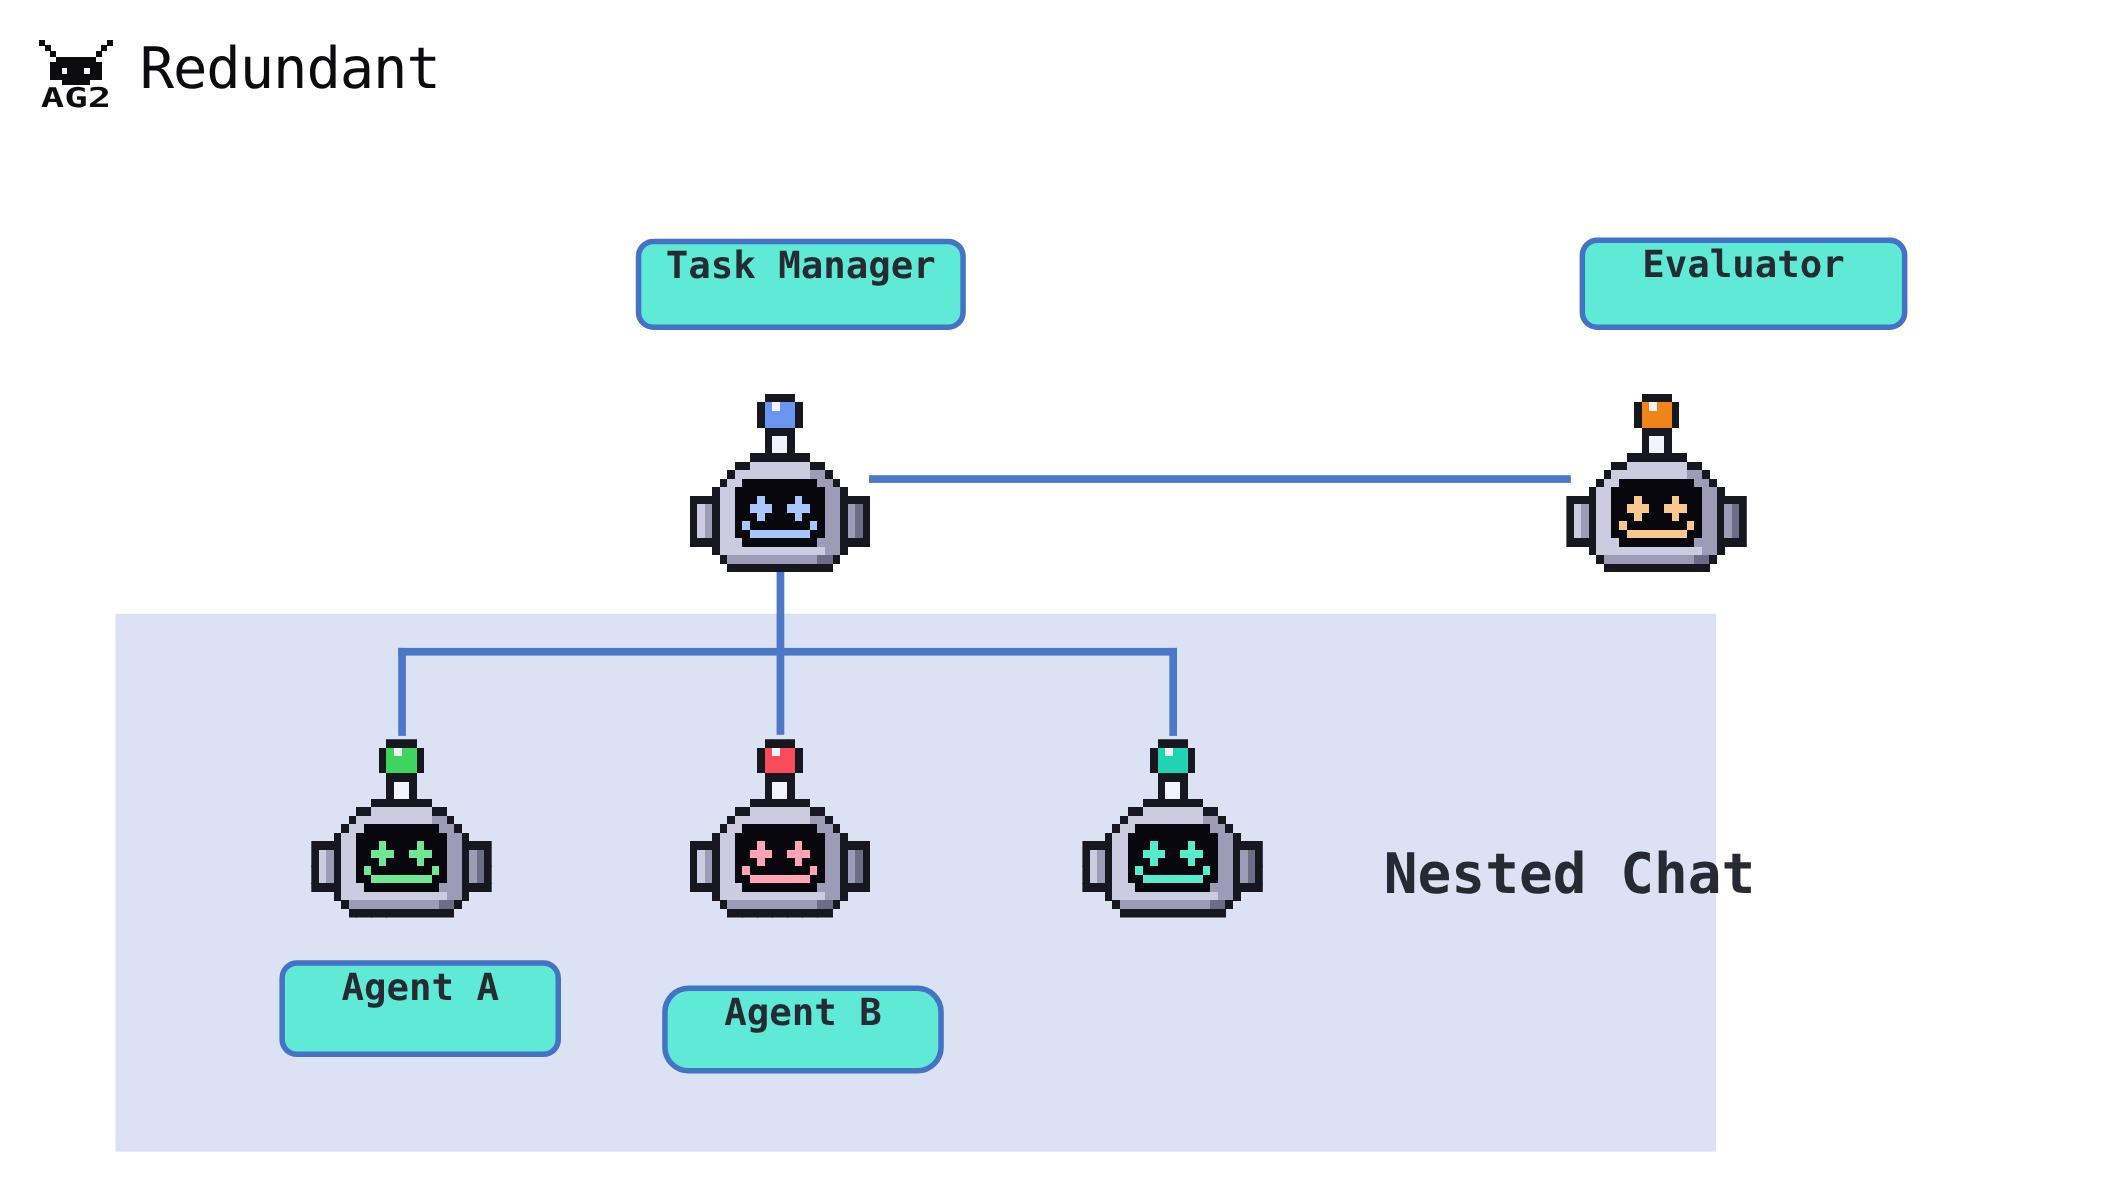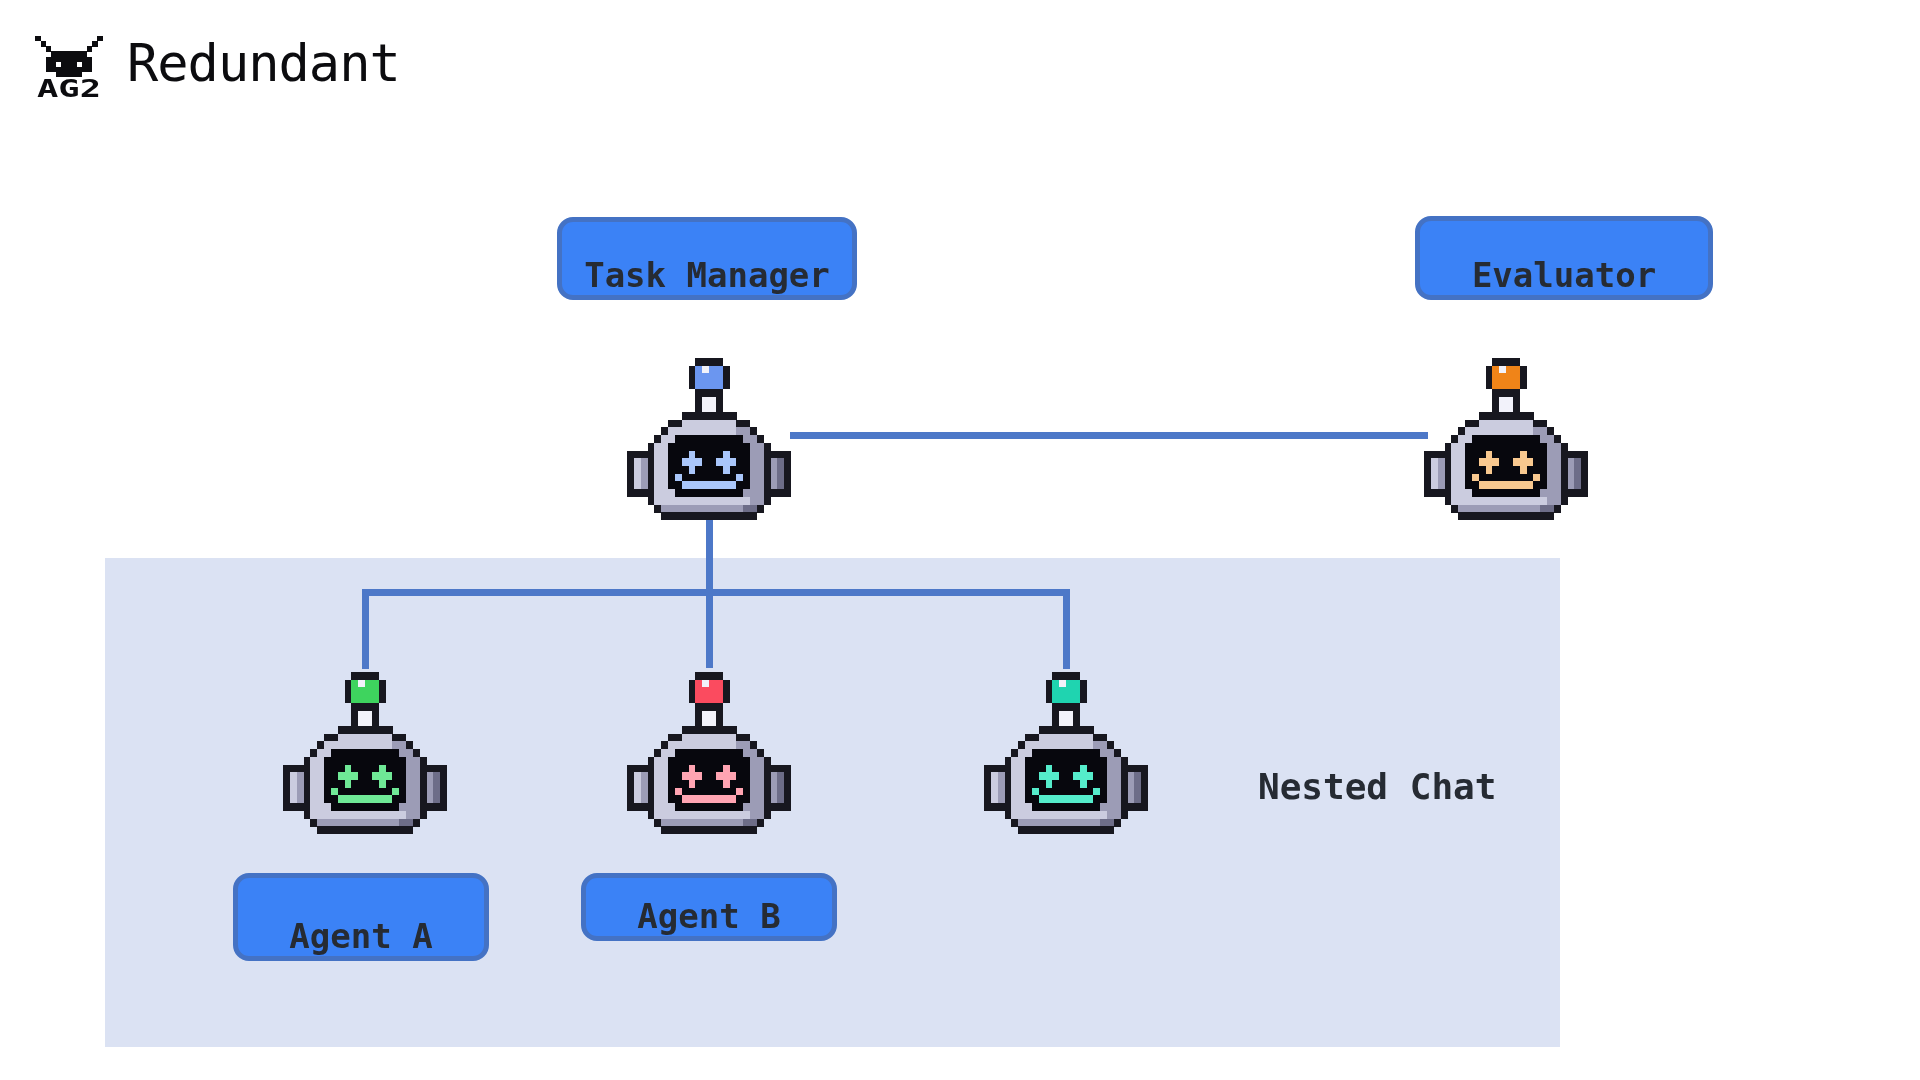--- a/index.html
+++ b/index.html
@@ -15,40 +15,40 @@
     font-size:52px;font-weight:400;letter-spacing:-1px;color:var(--title,#0c0c0f);
     line-height:66px;white-space:nowrap;
   }
   
   .nested{
     position:absolute;left:105px;top:558px;width:1455px;height:489px;
     background:var(--nested_bg,#dbe2f3);z-index:0;
   }
   .nested-label{
     position:absolute;left:1258px;top:766px;z-index:3;
-    font-size:36px;font-weight:700;color:var(--text,#262b33);white-space:nowrap;
+    font-size:51px;font-weight:700;color:var(--text,#262b33);white-space:nowrap;
   }
   
   .line{position:absolute;background:var(--line,#4d78c8);z-index:1;}
   .line-top{left:790px;top:432px;width:638px;height:7px;}
   .line-tm-drop{left:706px;top:518px;width:7px;height:150px;}
   .line-tree-h{left:362px;top:589px;width:708px;height:7px;}
   .line-a-drop{left:362px;top:589px;width:7px;height:80px;}
   .line-c-drop{left:1063px;top:589px;width:7px;height:80px;}
   
   .node-box{
     position:absolute;box-sizing:border-box;z-index:2;
-    background:#3b82f6;border:5px solid var(--border,#4472c4);border-radius:16px;
-    display:flex;align-items:flex-end;justify-content:center;
-    font-size:34px;font-weight:700;color:var(--text,#262b33);white-space:nowrap;
+    background:#5eead4;border:5px solid var(--border,#4472c4);border-radius:16px;
+    display:flex;align-items:flex-start;justify-content:center;
+    font-size:34px;font-weight:700;color:var(--text,#262b33);white-space:nowrap;margin-left:21px;
   }
   .box-tm{left:557px;top:217px;width:300px;height:83px;}
   .box-ev{left:1415px;top:216px;width:298px;height:84px;}
   .box-a {left:233px;top:873px;width:256px;height:88px;}
-  .box-b {left:581px;top:873px;width:256px;height:68px;}
+  .box-b {left:581px;top:896px;width:256px;height:80px;border-radius:24px;}
   .box-c {left:938px;top:873px;width:256px;height:88px;}
   
   .robot{position:absolute;width:164px;height:162px;z-index:2;}
   .robot svg{width:100%;height:100%;display:block;}
   .robot-tm{left:627px;top:358px;}
   .robot-ev{left:1424px;top:358px;}
   .robot-a{left:283px;top:672px;}
   .robot-b{left:627px;top:672px;}
   .robot-c{left:984px;top:672px;}
 </style>

